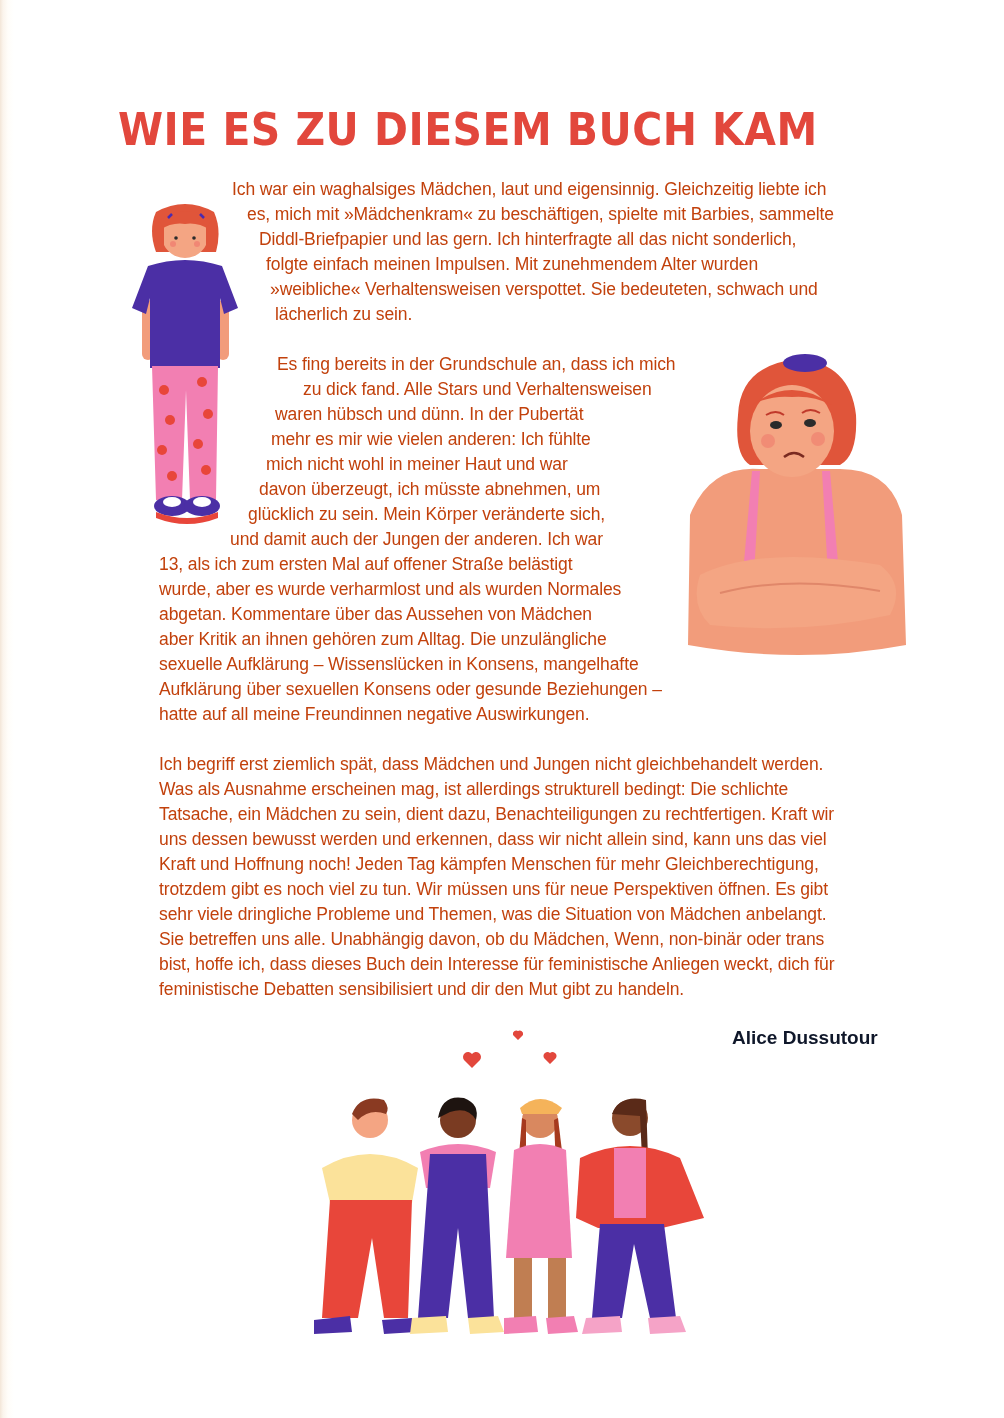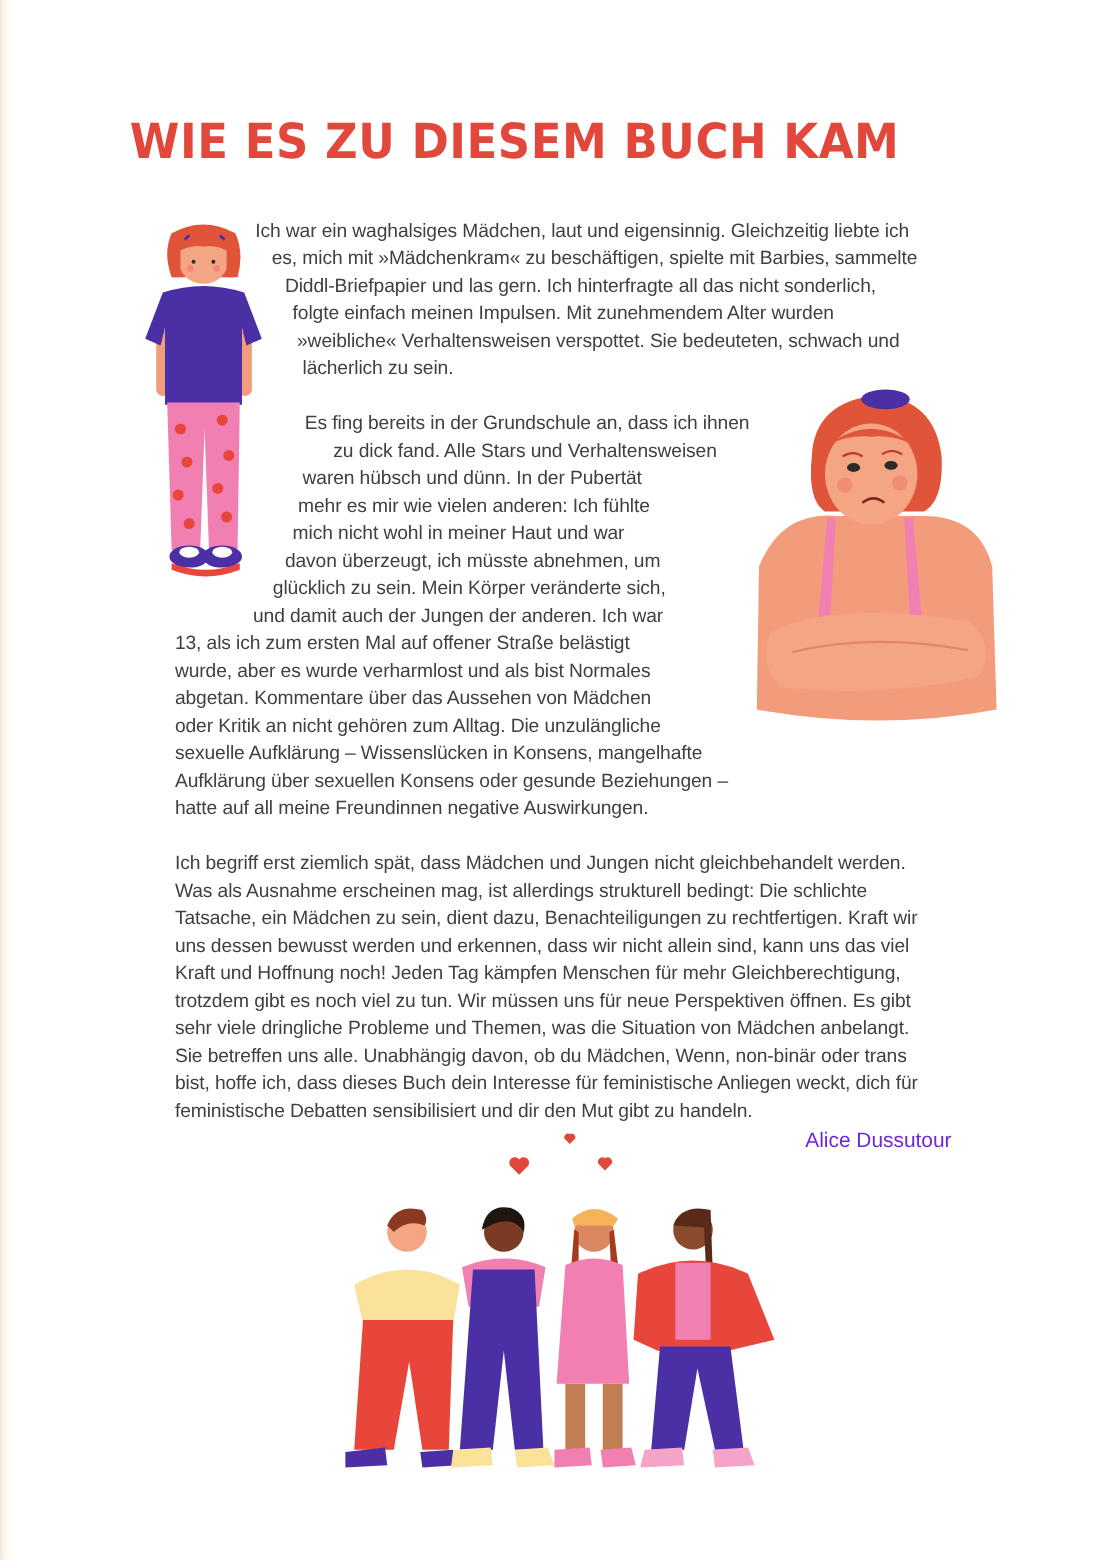--- a/index.html
+++ b/index.html
@@ -15,57 +15,57 @@
   }
   .title {
     position: absolute; left: 118px; top: 104px;
     margin: 0; font-size: 44px; font-weight: bold; letter-spacing: 0.5px;
     color: #e2473c; line-height: 52px; white-space: nowrap;
     font-family: "DejaVu Sans", "Liberation Sans", sans-serif;
     transform: scaleX(0.93); transform-origin: left center;
   }
   .line {
     position: absolute; font-size: 17.5px; line-height: 25px; white-space: nowrap;
-    color: #404040; letter-spacing: -0.1px; margin-top: 20px;
+    color: #c2410c; letter-spacing: -0.1px;
   }
   .author {
     position: absolute; left: 732px; top: 1027px;
-    font-size: 19px; font-weight: normal; color: #6d28d9; white-space: nowrap;
+    font-size: 19px; font-weight: bold; color: #0f172a; white-space: nowrap;
   }
   .illus { position: absolute; }
 </style>
 </head>
 <body>
 
 <div class="page-edge"></div>
 
 <h1 class="title">WIE ES ZU DIESEM BUCH KAM</h1>
 
 <div>
   <div class="line" style="left:232px;top:177px">Ich war ein waghalsiges Mädchen, laut und eigensinnig. Gleichzeitig liebte ich</div>
   <div class="line" style="left:247px;top:202px">es, mich mit »Mädchenkram« zu beschäftigen, spielte mit Barbies, sammelte</div>
   <div class="line" style="left:259px;top:227px">Diddl-Briefpapier und las gern. Ich hinterfragte all das nicht sonderlich,</div>
   <div class="line" style="left:266px;top:252px">folgte einfach meinen Impulsen. Mit zunehmendem Alter wurden</div>
   <div class="line" style="left:270px;top:277px">»weibliche« Verhaltensweisen verspottet. Sie bedeuteten, schwach und</div>
   <div class="line" style="left:275px;top:302px">lächerlich zu sein.</div>
 </div>
 
 <div>
-  <div class="line" style="left:277px;top:352px">Es fing bereits in der Grundschule an, dass ich ihnen</div>
+  <div class="line" style="left:277px;top:352px">Es fing bereits in der Grundschule an, dass ich mich</div>
   <div class="line" style="left:303px;top:377px">zu dick fand. Alle Stars und Verhaltensweisen</div>
   <div class="line" style="left:275px;top:402px">waren hübsch und dünn. In der Pubertät</div>
   <div class="line" style="left:271px;top:427px">mehr es mir wie vielen anderen: Ich fühlte</div>
   <div class="line" style="left:266px;top:452px">mich nicht wohl in meiner Haut und war</div>
   <div class="line" style="left:259px;top:477px">davon überzeugt, ich müsste abnehmen, um</div>
   <div class="line" style="left:248px;top:502px">glücklich zu sein. Mein Körper veränderte sich,</div>
   <div class="line" style="left:230px;top:527px">und damit auch der Jungen der anderen. Ich war</div>
   <div class="line" style="left:159px;top:552px">13, als ich zum ersten Mal auf offener Straße belästigt</div>
-  <div class="line" style="left:159px;top:577px">wurde, aber es wurde verharmlost und als bist Normales</div>
+  <div class="line" style="left:159px;top:577px">wurde, aber es wurde verharmlost und als wurden Normales</div>
   <div class="line" style="left:159px;top:602px">abgetan. Kommentare über das Aussehen von Mädchen</div>
-  <div class="line" style="left:159px;top:627px">oder Kritik an nicht gehören zum Alltag. Die unzulängliche</div>
+  <div class="line" style="left:159px;top:627px">aber Kritik an ihnen gehören zum Alltag. Die unzulängliche</div>
   <div class="line" style="left:159px;top:652px">sexuelle Aufklärung – Wissenslücken in Konsens, mangelhafte</div>
   <div class="line" style="left:159px;top:677px">Aufklärung über sexuellen Konsens oder gesunde Beziehungen –</div>
   <div class="line" style="left:159px;top:702px">hatte auf all meine Freundinnen negative Auswirkungen.</div>
 </div>
 
 <div>
   <div class="line" style="left:159px;top:752px">Ich begriff erst ziemlich spät, dass Mädchen und Jungen nicht gleichbehandelt werden.</div>
   <div class="line" style="left:159px;top:777px">Was als Ausnahme erscheinen mag, ist allerdings strukturell bedingt: Die schlichte</div>
   <div class="line" style="left:159px;top:802px">Tatsache, ein Mädchen zu sein, dient dazu, Benachteiligungen zu rechtfertigen. Kraft wir</div>
   <div class="line" style="left:159px;top:827px">uns dessen bewusst werden und erkennen, dass wir nicht allein sind, kann uns das viel</div>

